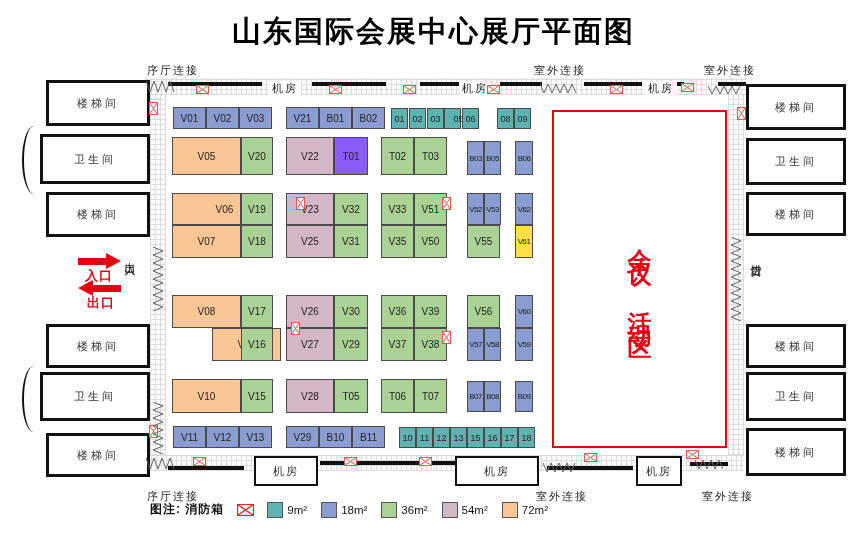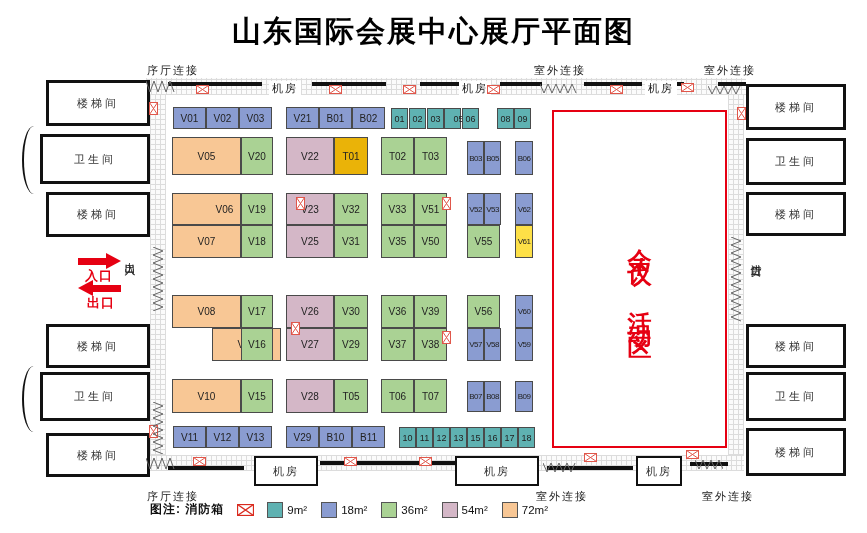--- a/index.html
+++ b/index.html
@@ -144,21 +144,21 @@
     <div class="booth tiny" title="02 (9m²)" style="position: absolute; left: 409px; top: 108px; width: 17px; height: 21px; background: rgb(95, 178, 178);">02</div>
     <div class="booth tiny" title="03 (9m²)" style="position: absolute; left: 427px; top: 108px; width: 17px; height: 21px; background: rgb(95, 178, 178);">03</div>
     <div class="booth tiny" title="05 (9m²)" style="position: absolute; left: 444px; top: 108px; width: 17px; height: 21px; background: rgb(95, 178, 178); padding-left: 12px;">05</div>
     <div class="booth tiny" title="06 (9m²)" style="position: absolute; left: 462px; top: 108px; width: 17px; height: 21px; background: rgb(95, 178, 178);">06</div>
     <div class="booth tiny" title="07 (9m²)" style="position: absolute; left: 479px; top: 108px; width: 17px; height: 21px; background: rgb(95, 178, 178); margin-left: 23px;">07</div>
     <div class="booth tiny" title="08 (9m²)" style="position: absolute; left: 497px; top: 108px; width: 17px; height: 21px; background: rgb(95, 178, 178);">08</div>
     <div class="booth tiny" title="09 (9m²)" style="position: absolute; left: 514px; top: 108px; width: 17px; height: 21px; background: rgb(95, 178, 178);">09</div>
     <div class="booth" title="V05 (72m²)" style="position: absolute; left: 172px; top: 137px; width: 69px; height: 38px; background: rgb(248, 199, 149);">V05</div>
     <div class="booth" title="V20 (36m²)" style="position: absolute; left: 241px; top: 137px; width: 32px; height: 38px; background: rgb(170, 210, 148);">V20</div>
     <div class="booth" title="V22 (54m²)" style="position: absolute; left: 286px; top: 137px; width: 48px; height: 38px; background: rgb(212, 183, 199);">V22</div>
-    <div class="booth" title="T01 (36m²)" style="position: absolute; left: 334px; top: 137px; width: 34px; height: 38px; background: #eab308;">T01</div>
+    <div class="booth" title="T01 (36m²)" style="position: absolute; left: 334px; top: 137px; width: 34px; height: 38px; background: #8b5cf6;">T01</div>
     <div class="booth" title="T02 (36m²)" style="position: absolute; left: 381px; top: 137px; width: 33px; height: 38px; background: rgb(170, 210, 148);">T02</div>
     <div class="booth" title="T03 (36m²)" style="position: absolute; left: 414px; top: 137px; width: 33px; height: 38px; background: rgb(170, 210, 148);">T03</div>
     <div class="booth narrow" title="B03 (18m²)" style="position: absolute; left: 467px; top: 141px; width: 17px; height: 34px; background: rgb(138, 156, 209);">B03</div>
     <div class="booth narrow" title="B05 (18m²)" style="position: absolute; left: 484px; top: 141px; width: 17px; height: 34px; background: rgb(138, 156, 209);">B05</div>
     <div class="booth narrow" title="B06 (18m²)" style="position: absolute; left: 515px; top: 141px; width: 18px; height: 34px; background: rgb(138, 156, 209);">B06</div>
     <div class="booth" title="V06 (72m²)" style="position: absolute; left: 172px; top: 193px; width: 69px; height: 32px; background: rgb(248, 199, 149); padding-left: 36px;">V06</div>
     <div class="booth" title="V19 (36m²)" style="position: absolute; left: 241px; top: 193px; width: 32px; height: 32px; background: rgb(170, 210, 148);">V19</div>
     <div class="booth" title="V23 (54m²)" style="position: absolute; left: 286px; top: 193px; width: 48px; height: 32px; background: rgb(212, 183, 199);">V23</div>
     <div class="booth" title="V32 (36m²)" style="position: absolute; left: 334px; top: 193px; width: 34px; height: 32px; background: rgb(170, 210, 148);">V32</div>
     <div class="booth" title="V33 (36m²)" style="position: absolute; left: 381px; top: 193px; width: 33px; height: 32px; background: rgb(170, 210, 148);">V33</div>

